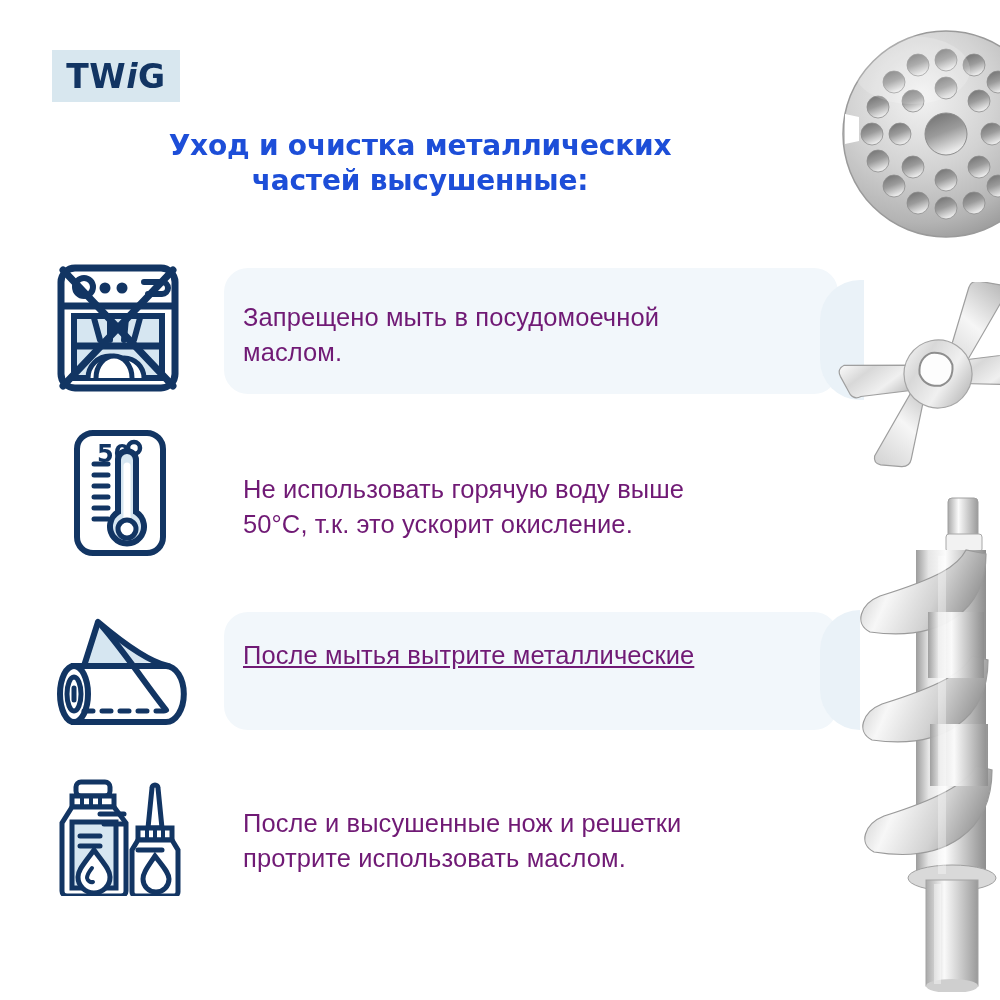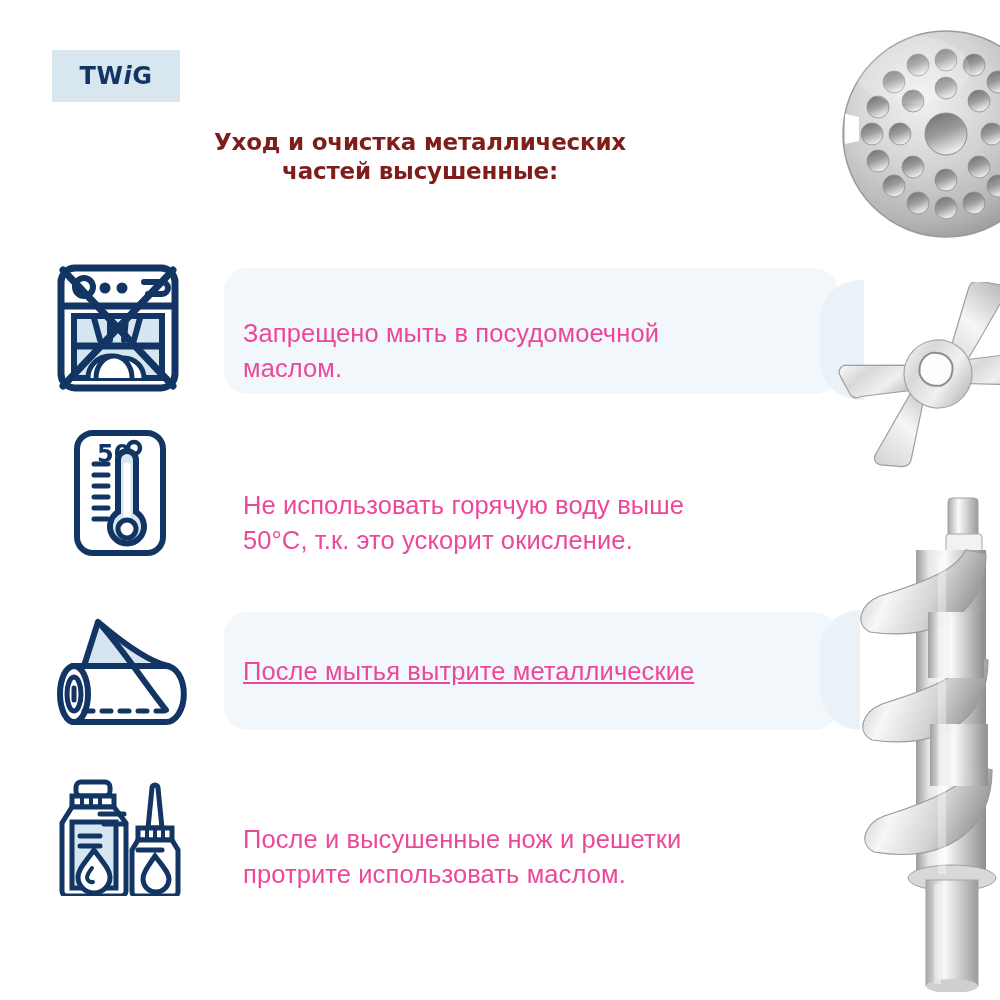--- a/index.html
+++ b/index.html
@@ -14,51 +14,50 @@
 
   
   .logo-box{
     position:absolute;left:52px;top:50px;
     width:128px;height:52px;
     background:#d8e7ef;
     display:flex;align-items:center;justify-content:center;
   }
   .logo-text{
     font-family:"DejaVu Sans","Liberation Sans",sans-serif;
-    font-size:24px;font-weight:700;color:#123563;letter-spacing:0.5px;
+    font-size:33px;font-weight:700;color:#123563;letter-spacing:0.5px;
     line-height:1;
     text-align:center;
   }
   .logo-text .i{font-style:italic;font-weight:700;}
 
   
   .title{
     position:absolute;left:40px;top:128px;width:760px;
     text-align:center;
     font-family:"DejaVu Sans","Liberation Sans",sans-serif;
-    font-size:23px;font-weight:700;line-height:1.26;
-    color:#7f1d1d;
+    font-size:28px;font-weight:700;line-height:1.26;
+    color:#1d4ed8;
     letter-spacing:-0.2px;
   }
 
   
   .item{position:absolute;left:0;width:900px;}
   .item-bg{
     position:absolute;
     background:#f2f7fb;
     border-radius:24px;
   }
   .item-text{
     position:absolute;
     font-size:25.5px;
     line-height:1.36;
-    color:#ec4899;
+    color:#701a75;
     letter-spacing:0.1px;
     font-family:"Liberation Sans","DejaVu Sans",sans-serif;
-    margin-top:16px;
   }
   .icon{position:absolute;}
 
   
   #item1 .item-bg{left:224px;top:268px;width:614px;height:126px;}
   #item1 .item-text{left:243px;top:300px;width:590px;}
   #item1 .icon{left:52px;top:258px;}
 
   #item2 .item-text{left:243px;top:472px;width:600px;}
   #item2 .icon{left:72px;top:428px;}

